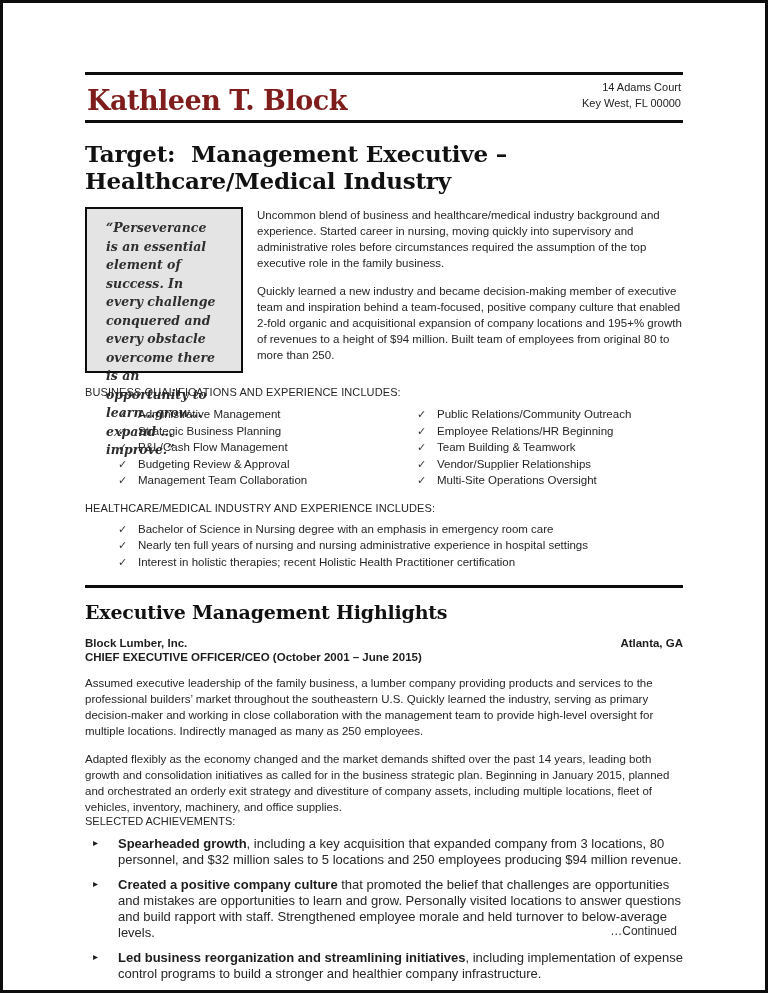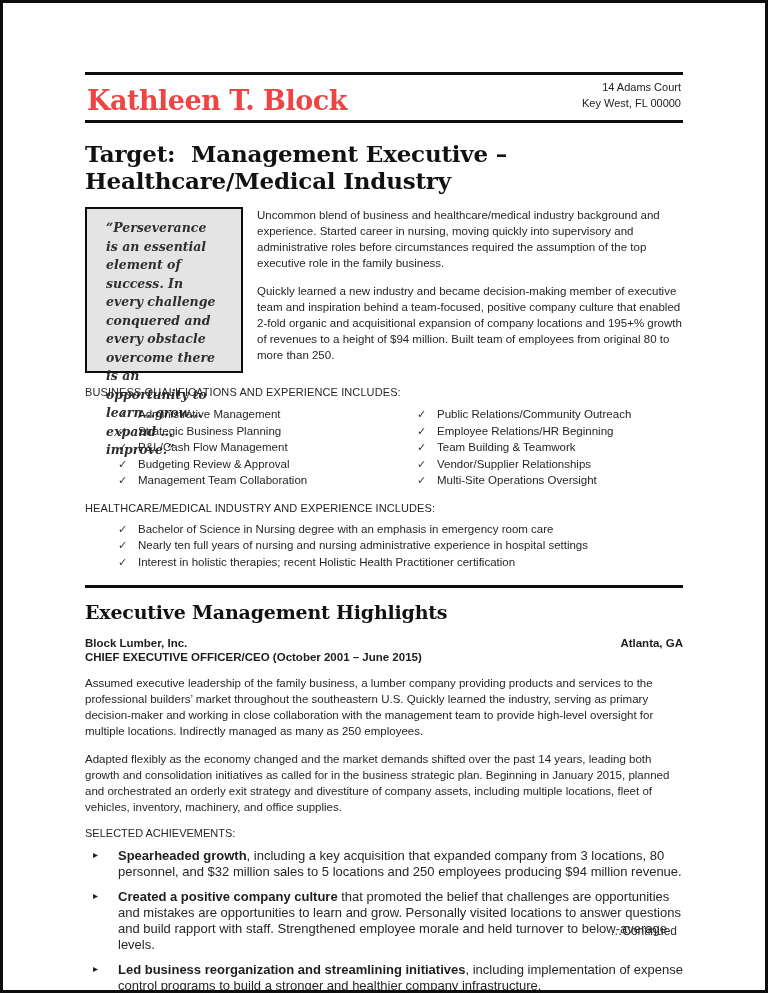--- a/index.html
+++ b/index.html
@@ -23,21 +23,21 @@
   .header-row {
     display: flex;
     justify-content: space-between;
     align-items: flex-start;
     padding: 4px 2px 4px 2px;
   }
   .name {
     font-family: "DejaVu Serif", "Liberation Serif", serif;
     font-weight: bold;
     font-size: 27px;
-    color: #ef4444;
+    color: #7f1d1d;
     letter-spacing: -0.5px;
     padding-top: 6px;
   }
   .contact {
     text-align: right;
     font-size: 11px;
     line-height: 15.5px;
     color: #222;
     padding-top: 1px;
   }
@@ -118,21 +118,21 @@
     font-weight: bold;
     margin-top: 2px;
     color: #1d1d1d;
   }
   .body-para {
     font-size: 11.5px;
     line-height: 16px;
     margin-top: 12px;
     color: #262626;
   }
-  .ach-heading { font-size: 11px; margin-top: 12px; color: #262626; }
+  .ach-heading { font-size: 11px; color: #262626; }
   .ach-item { display: flex; margin-top: 9px; }
   .ach-arrow {
     flex: none;
     width: 25px;
     margin-left: 8px;
     font-size: 10px;
     padding-top: 1px;
     color: #1d1d1d;
   }
   .ach-text { font-size: 13px; line-height: 16px; color: #262626; }

